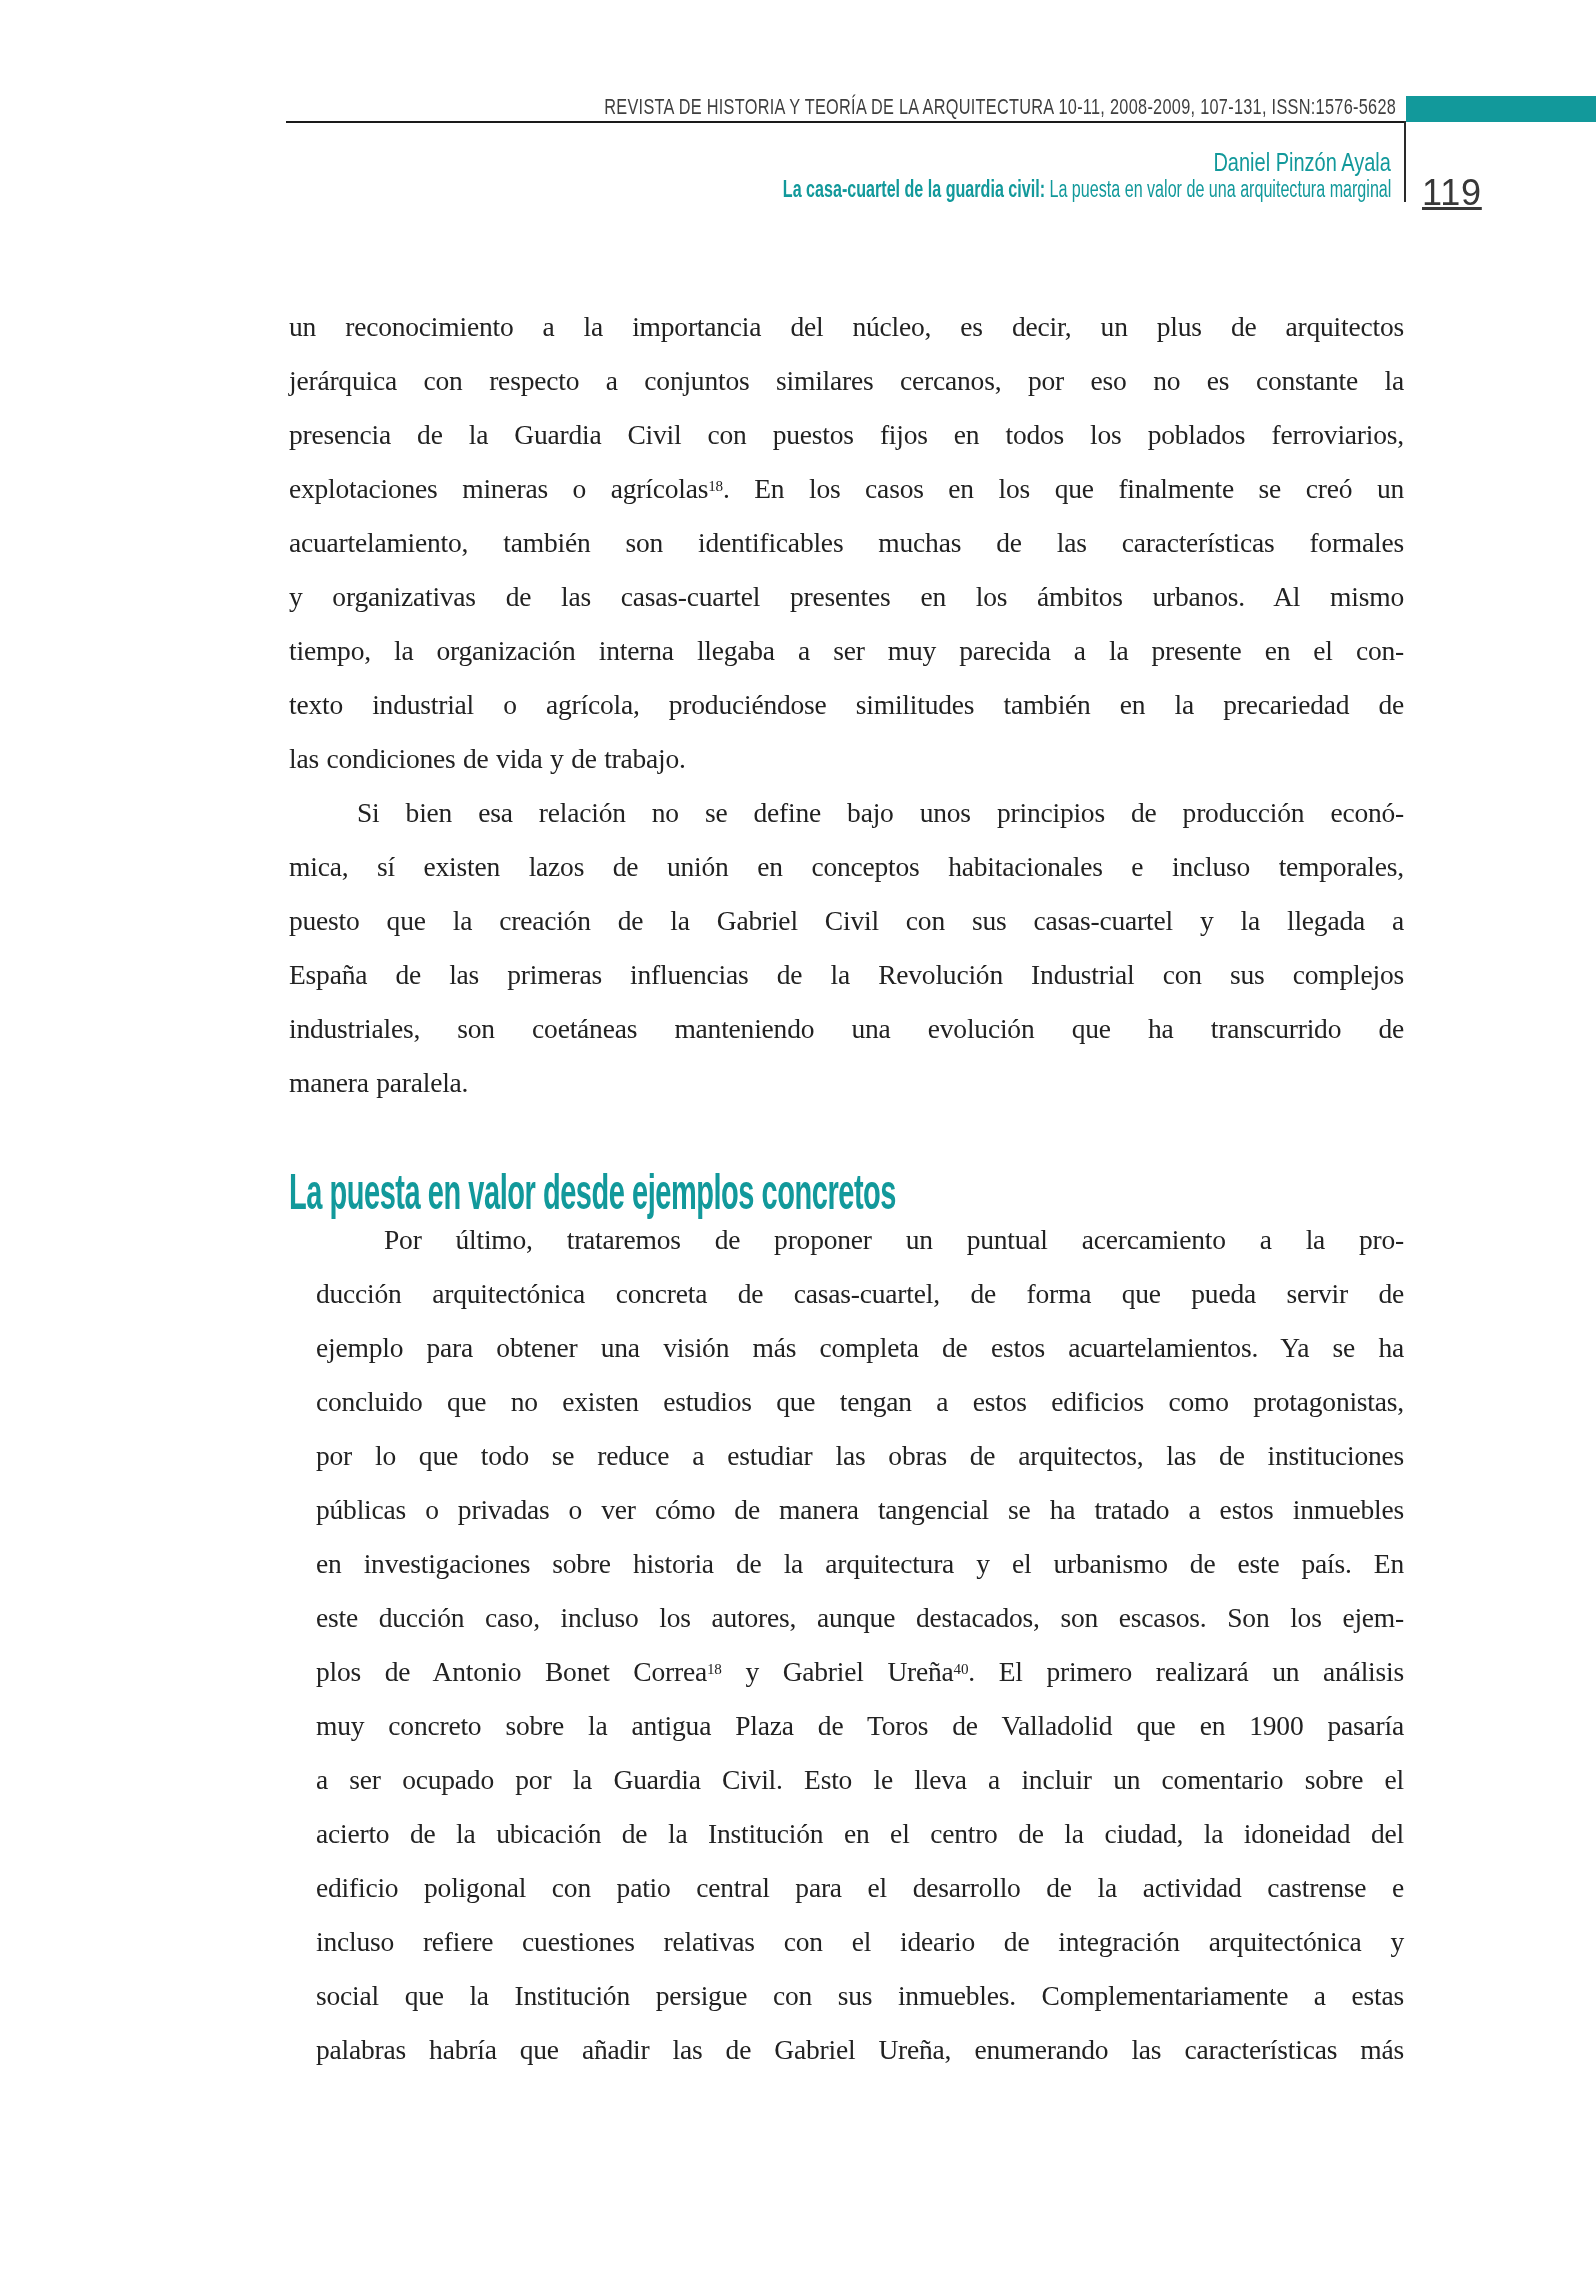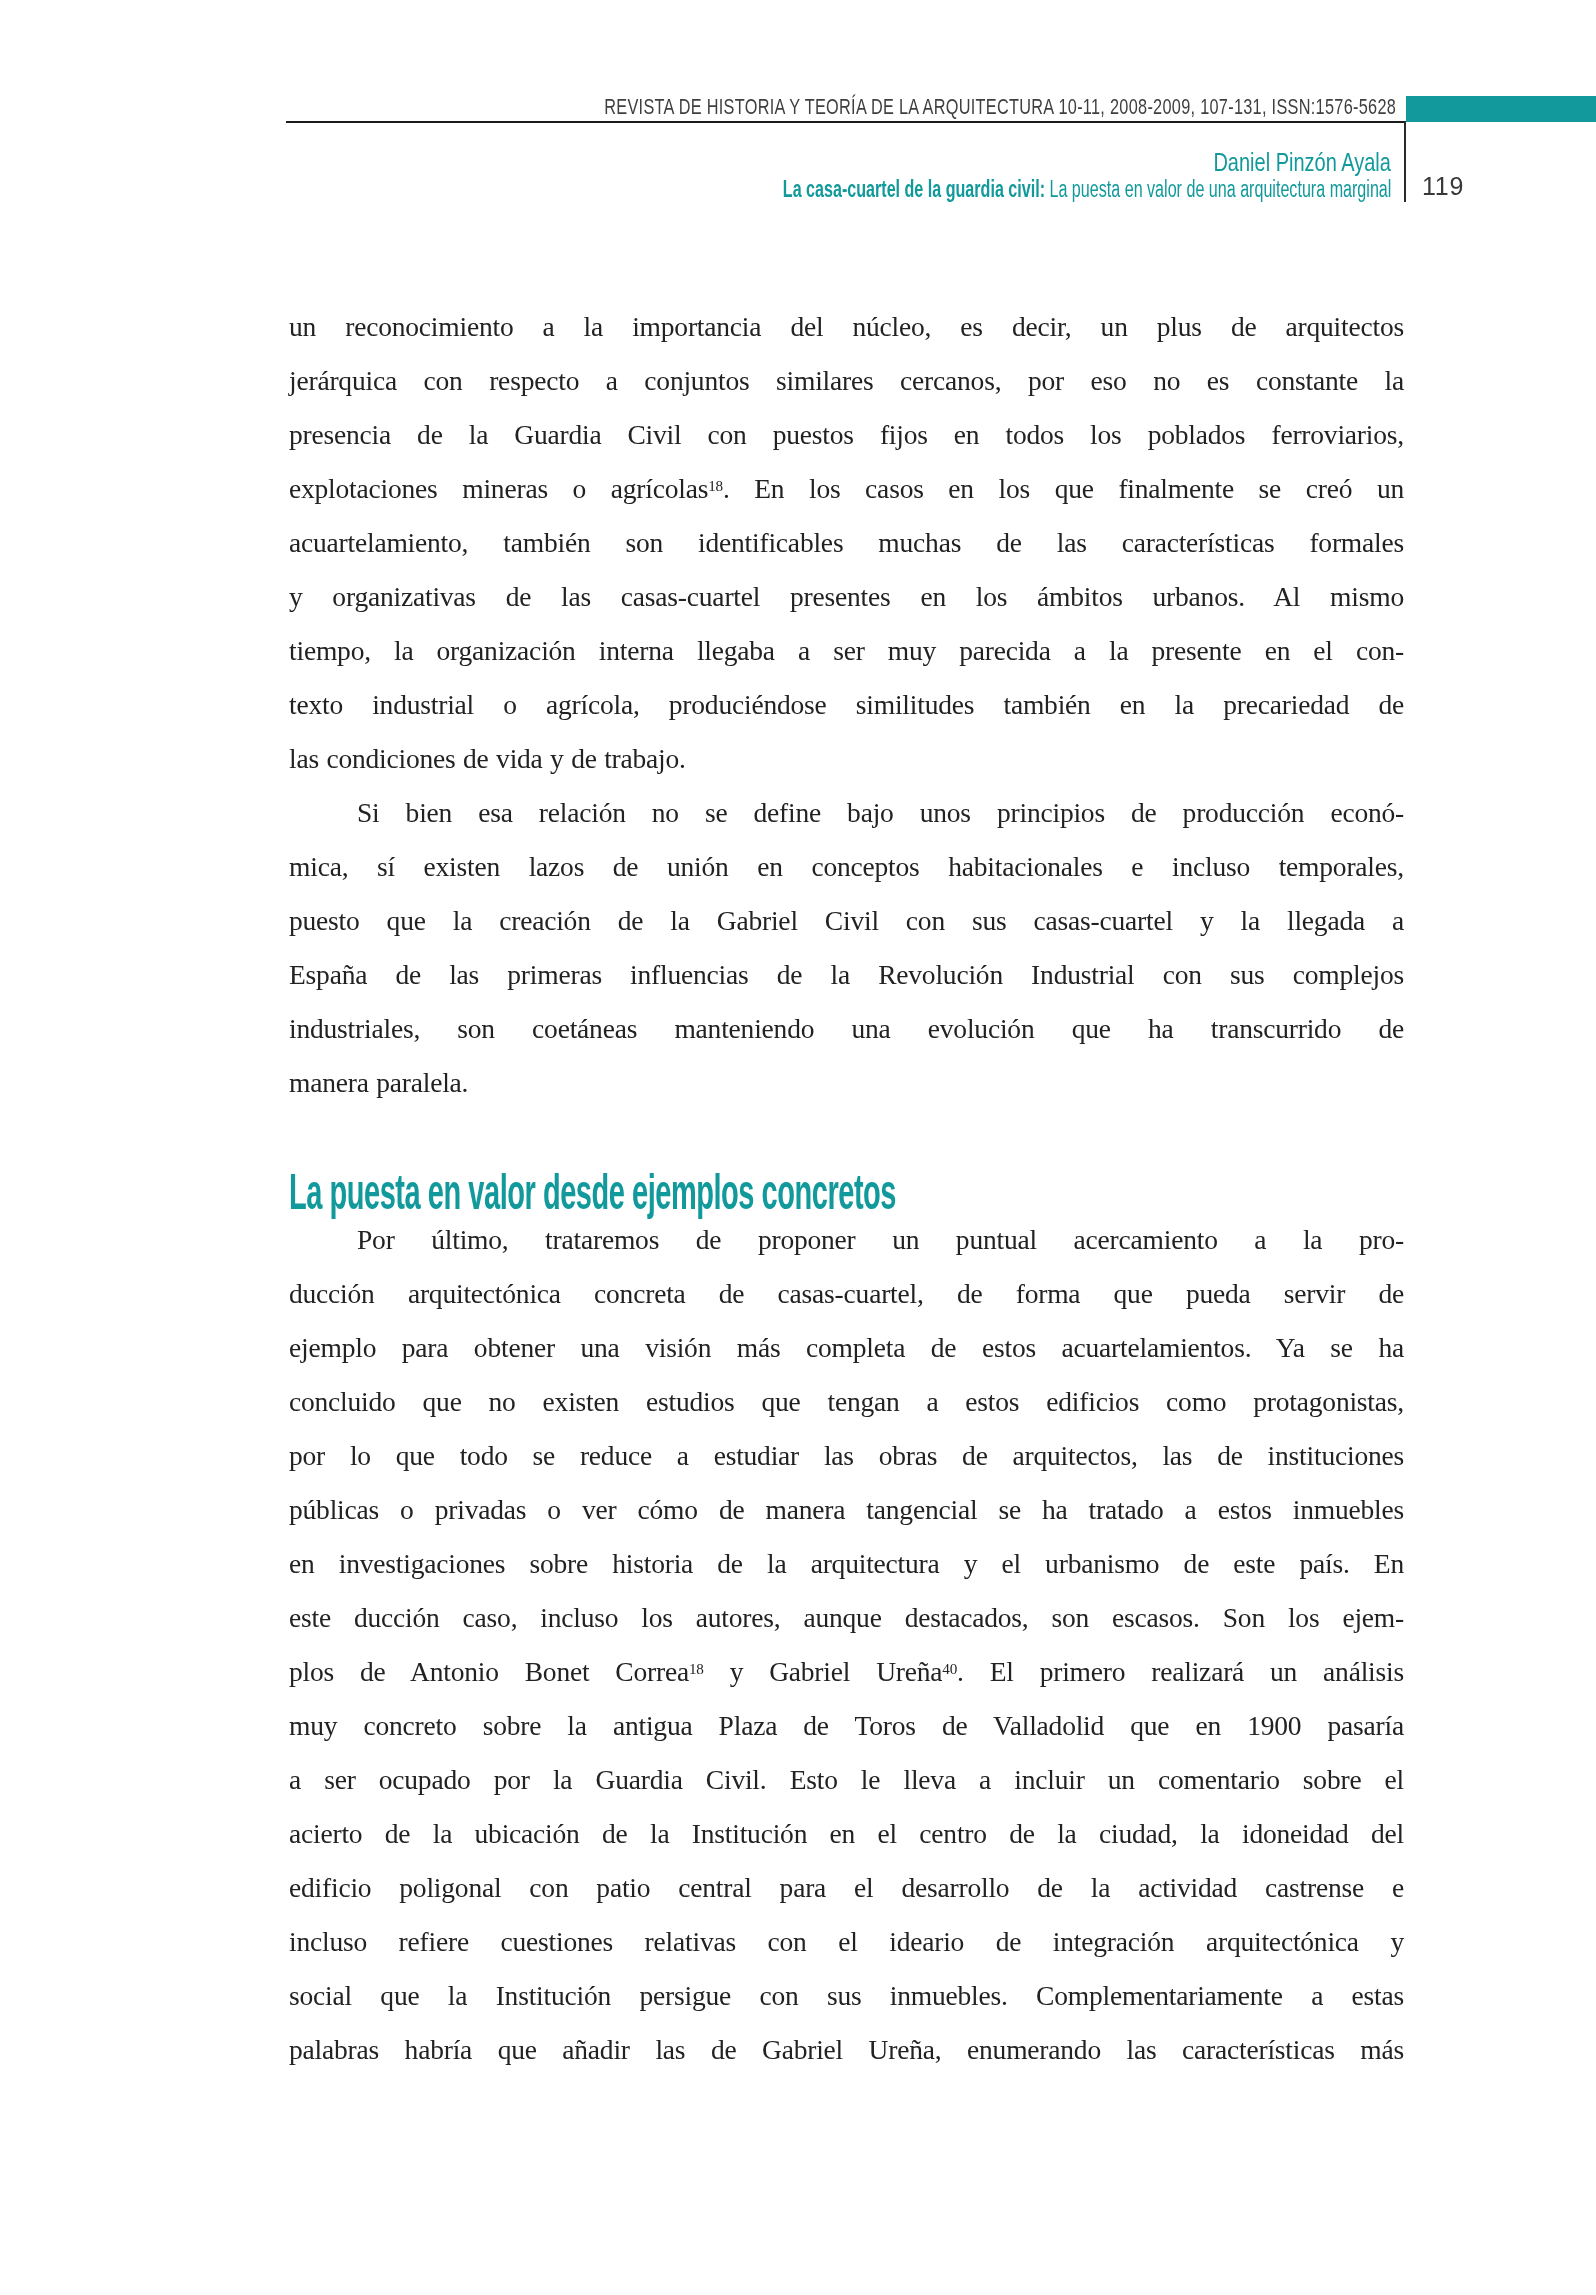--- a/index.html
+++ b/index.html
@@ -40,42 +40,42 @@
     transform:scaleX(0.70); transform-origin:100% 50%;
   }
   .title-line .t-bold { font-weight:bold; }
   .v-rule {
     position:absolute; left:1404px; top:121px;
     width:2.4px; height:81px;
   }
   .page-number {
     position:absolute; left:1422px; top:172px;
     font-family:"Liberation Sans", sans-serif;
-    font-size:25px; letter-spacing:0.8px; color:#383838;
+    font-size:36px; letter-spacing:0.8px; color:#383838;text-decoration:underline;
   }
 
   
   .section-heading {
     position:absolute; left:289px; top:1163px;
     font-family:"Liberation Sans", sans-serif;
     font-size:50px; font-weight:bold; letter-spacing:-0.8px;
     white-space:nowrap;
     transform:scaleX(0.58); transform-origin:0 0;
   }
 
   
   .body-text {
     position:absolute; left:289px; top:300px;
     width:1115px;
     font-size:27.5px; letter-spacing:-0.2px;
     color:#222222;
     word-spacing:0.8px;
   }
   .para { margin:0; }
-  .para.after-heading { margin-top:103px; }
+  .para.after-heading { margin-top:103px;margin-left:27px; }
   .tline {
     height:54px; line-height:54px;
     text-align:justify; text-align-last:justify;
     white-space:normal; overflow:visible;
   }
   .tline.rag { text-align-last:left; }
   .tline.indent { text-indent:68px; }
   .tline sup {
     font-size:0.55em; line-height:0;
     position:relative; top:-0.45em; vertical-align:baseline;

